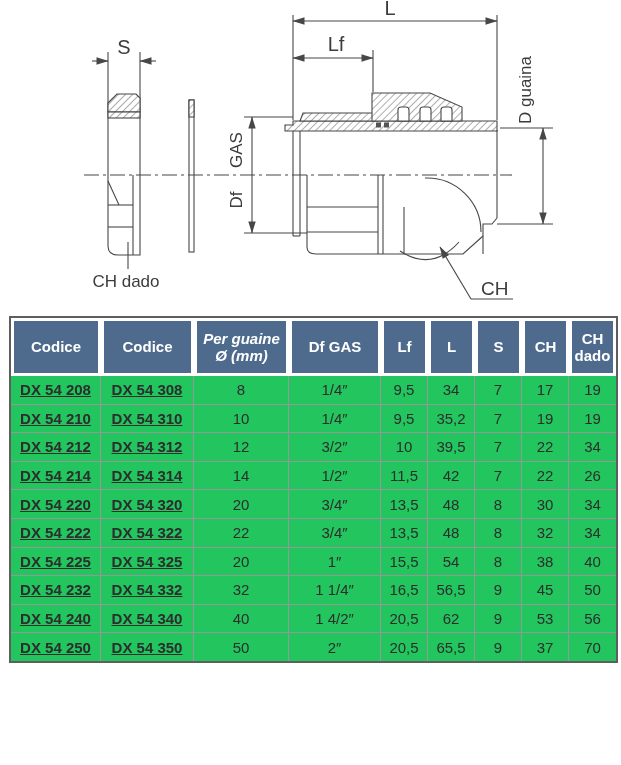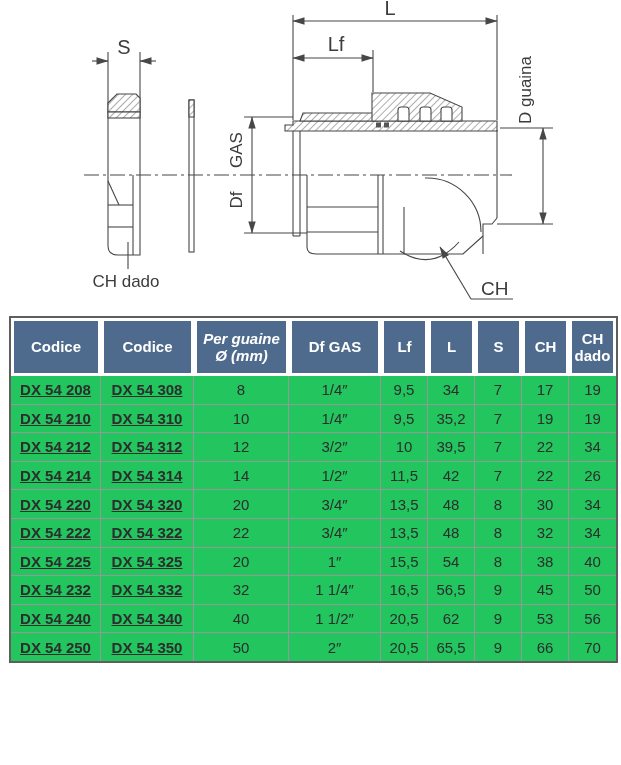--- a/index.html
+++ b/index.html
@@ -286,34 +286,34 @@
           <td>16,5</td>
           <td>56,5</td>
           <td>9</td>
           <td>45</td>
           <td>50</td>
         </tr>
         <tr>
           <td class="code">DX 54 240</td>
           <td class="code">DX 54 340</td>
           <td>40</td>
-          <td>1 1/2″</td>
+          <td>1 4/2″</td>
           <td>20,5</td>
           <td>62</td>
           <td>9</td>
           <td>53</td>
           <td>56</td>
         </tr>
         <tr>
           <td class="code">DX 54 250</td>
           <td class="code">DX 54 350</td>
           <td>50</td>
           <td>2″</td>
           <td>20,5</td>
           <td>65,5</td>
           <td>9</td>
-          <td>66</td>
+          <td>37</td>
           <td>70</td>
         </tr>
       </tbody>
   </table>
 
 </div>
 
 </body></html>

